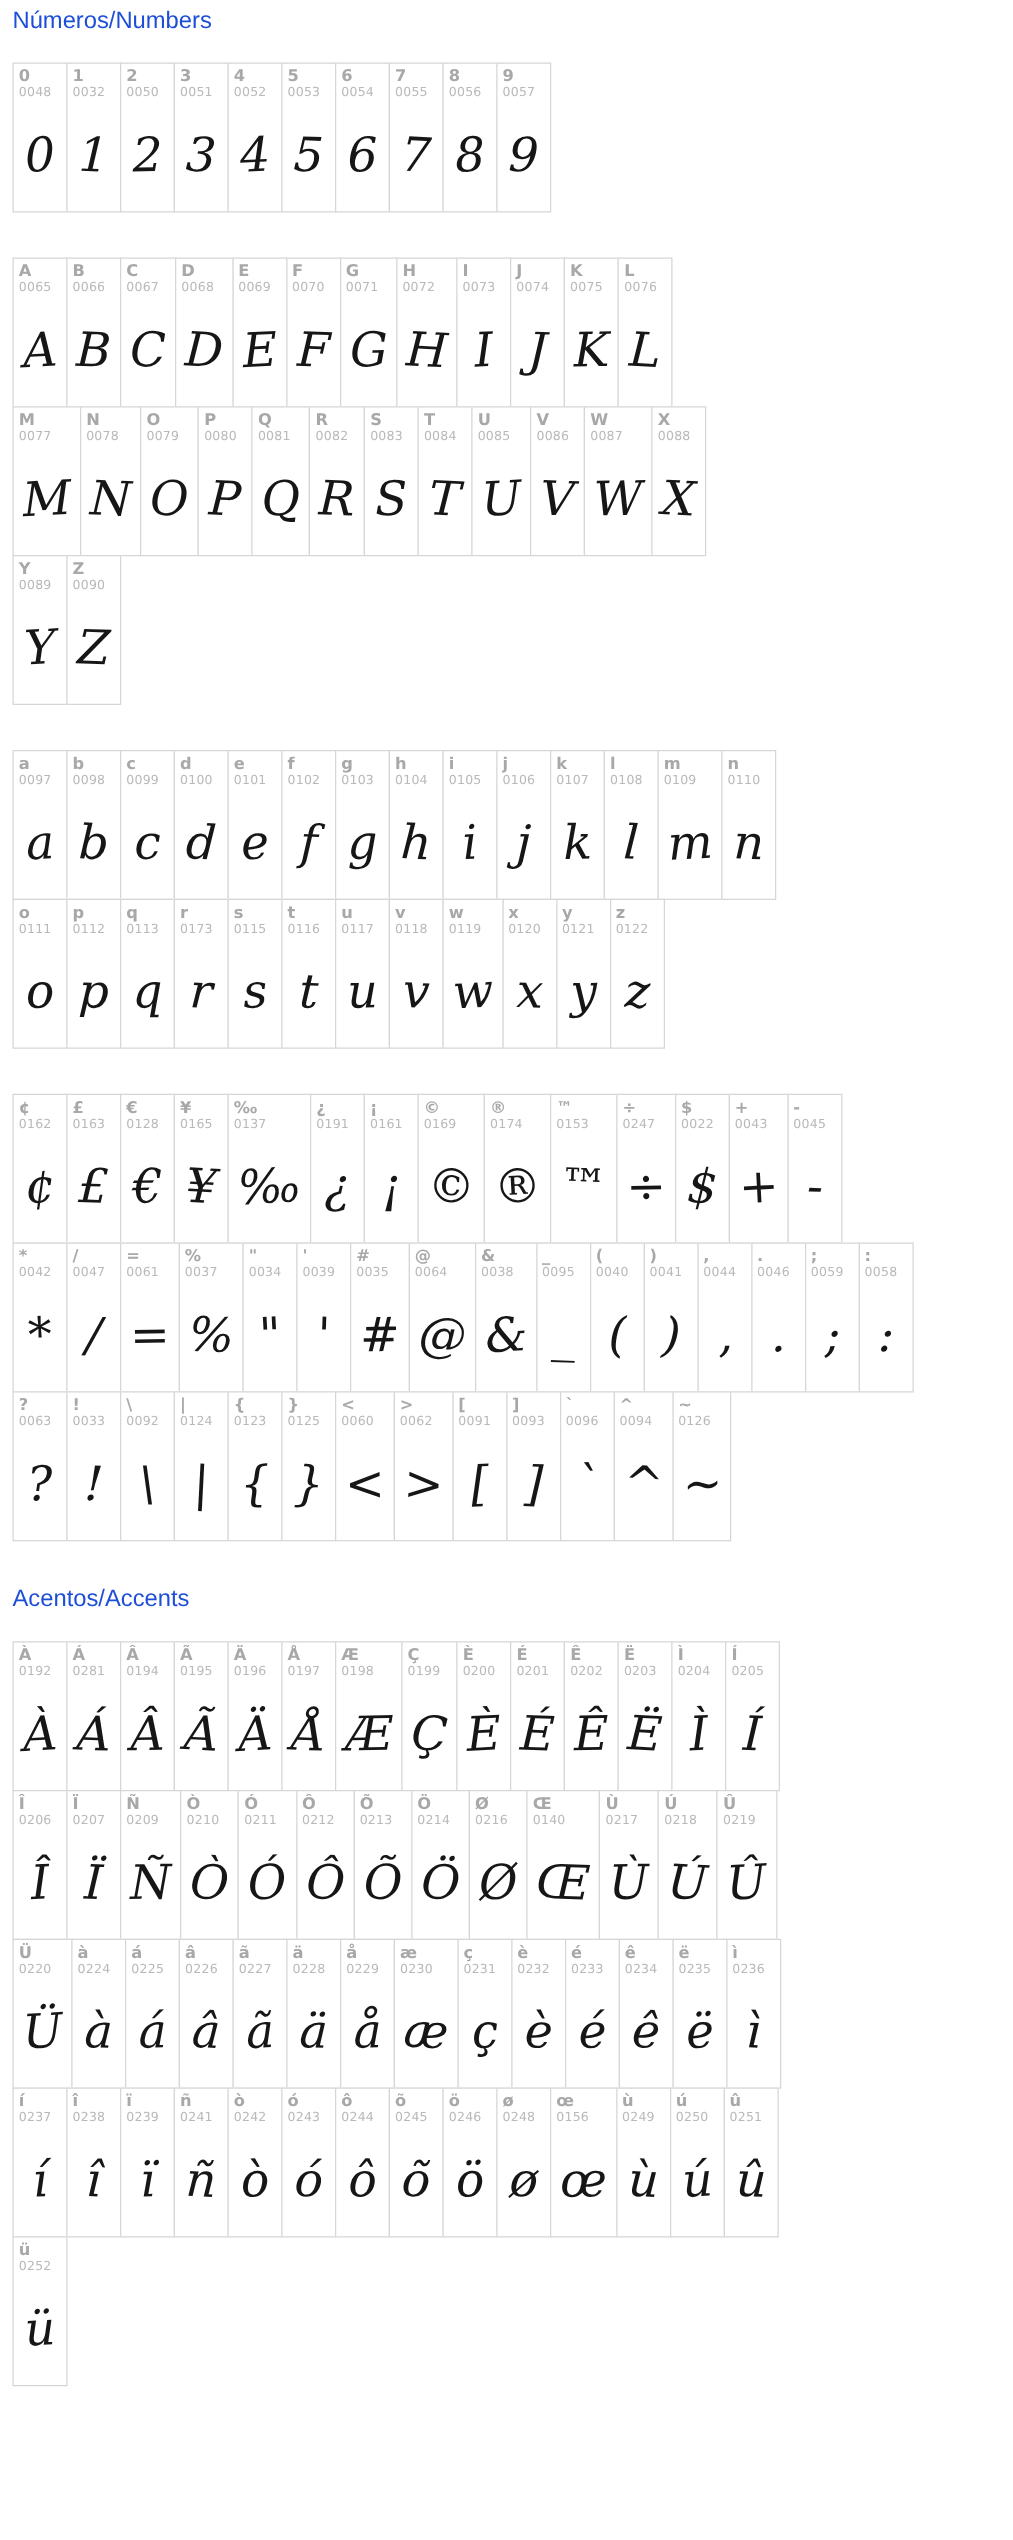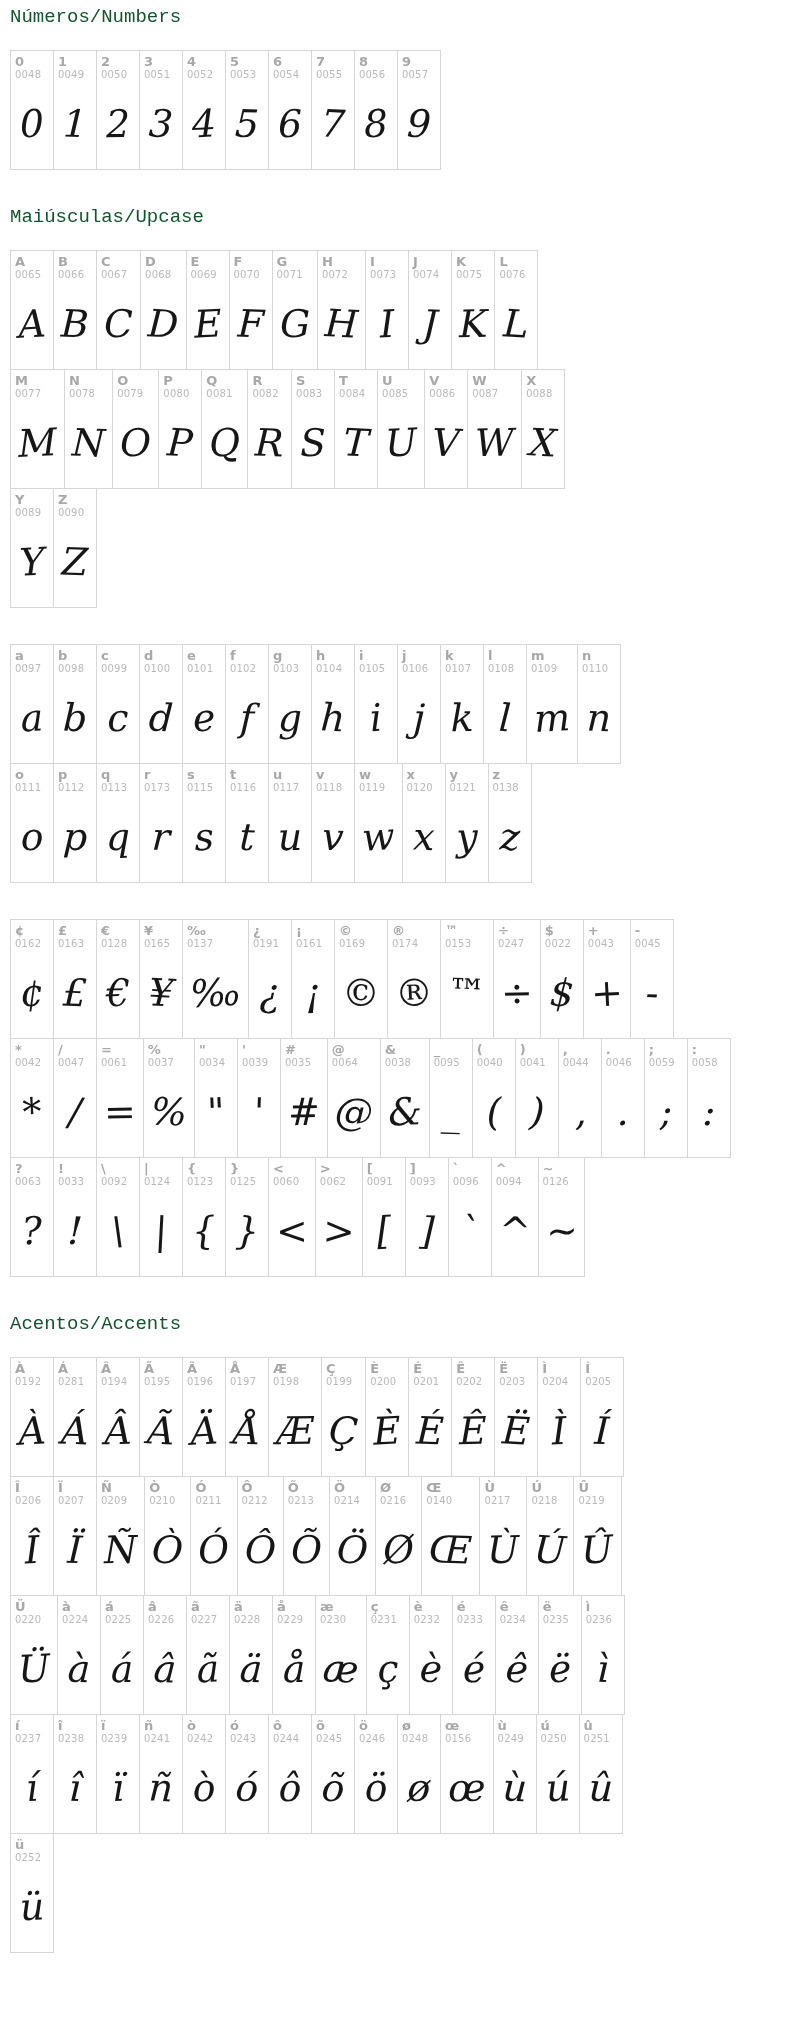--- a/index.html
+++ b/index.html
@@ -1,20 +1,20 @@
 <!DOCTYPE html>
 <html><head>
 <meta charset="utf-8">
 <style>
   html,body{margin:0;padding:0;background:#ffffff;}
   body{width:810px;padding:6px 0 10px 10px;box-sizing:border-box;
        font-family:"DejaVu Sans","Liberation Sans",sans-serif;}
   .charmap-section{margin:0 0 36px 0;}
-  .section-title{font-size:19px;font-weight:400;color:#14532d;margin:0 0 22px 0;
-                 font-family:Liberation Mono, monospace;}
+  .section-title{font-size:19px;font-weight:400;color:#1d4ed8;margin:0 0 22px 0;
+                 font-family:Liberation Sans, sans-serif;}
   .rows{font-size:0;}
   .row{white-space:nowrap;height:120px;}
   .row + .row{margin-top:-1px;}
   .cell{display:inline-block;vertical-align:top;box-sizing:border-box;height:120px;
         min-width:44px;padding:0 7px;border:1px solid #d6d6d6;margin-right:-1px;
         background:#fff;position:relative;text-align:center;overflow:visible;}
   .meta{position:absolute;top:3px;left:4px;text-align:left;line-height:1.18;}
   .char{display:block;font-family:"DejaVu Sans",sans-serif;font-weight:bold;
         font-size:13px;color:#a8a8a8;white-space:nowrap;}
   .code{display:block;font-family:"DejaVu Sans",sans-serif;font-size:10px;
@@ -40,21 +40,21 @@
     <div class="meta">
       <span class="char">0</span>
       <span class="code">0048</span>
     </div>
     <div class="glyph">0</div>
   </div>
 
   <div class="cell">
     <div class="meta">
       <span class="char">1</span>
-      <span class="code">0049</span>
+      <span class="code">0032</span>
     </div>
     <div class="glyph">1</div>
   </div>
 
   <div class="cell">
     <div class="meta">
       <span class="char">2</span>
       <span class="code">0050</span>
     </div>
     <div class="glyph">2</div>
@@ -107,247 +107,246 @@
     </div>
     <div class="glyph">8</div>
   </div>
 
   <div class="cell">
     <div class="meta">
       <span class="char">9</span>
       <span class="code">0057</span>
     </div>
     <div class="glyph">9</div>
-  </div>
-</div>
-      </div>
-  </section>
-
-  <section class="charmap-section">
-    <h2 class="section-title">Maiúsculas/Upcase</h2>
-    <div class="rows">
-        <div class="row">
-  <div class="cell">
-    <div class="meta">
-      <span class="char">A</span>
-      <span class="code">0065</span>
-    </div>
-    <div class="glyph">A</div>
-  </div>
-
-  <div class="cell">
-    <div class="meta">
-      <span class="char">B</span>
-      <span class="code">0066</span>
-    </div>
-    <div class="glyph">B</div>
-  </div>
-
-  <div class="cell">
-    <div class="meta">
-      <span class="char">C</span>
-      <span class="code">0067</span>
-    </div>
-    <div class="glyph">C</div>
-  </div>
-
-  <div class="cell">
-    <div class="meta">
-      <span class="char">D</span>
-      <span class="code">0068</span>
-    </div>
-    <div class="glyph">D</div>
-  </div>
-
-  <div class="cell">
-    <div class="meta">
-      <span class="char">E</span>
-      <span class="code">0069</span>
-    </div>
-    <div class="glyph">E</div>
-  </div>
-
-  <div class="cell">
-    <div class="meta">
-      <span class="char">F</span>
-      <span class="code">0070</span>
-    </div>
-    <div class="glyph">F</div>
-  </div>
-
-  <div class="cell">
-    <div class="meta">
-      <span class="char">G</span>
-      <span class="code">0071</span>
-    </div>
-    <div class="glyph">G</div>
-  </div>
-
-  <div class="cell">
-    <div class="meta">
-      <span class="char">H</span>
-      <span class="code">0072</span>
-    </div>
-    <div class="glyph">H</div>
-  </div>
-
-  <div class="cell">
-    <div class="meta">
-      <span class="char">I</span>
-      <span class="code">0073</span>
-    </div>
-    <div class="glyph">I</div>
-  </div>
-
-  <div class="cell">
-    <div class="meta">
-      <span class="char">J</span>
-      <span class="code">0074</span>
-    </div>
-    <div class="glyph">J</div>
-  </div>
-
-  <div class="cell">
-    <div class="meta">
-      <span class="char">K</span>
-      <span class="code">0075</span>
-    </div>
-    <div class="glyph">K</div>
-  </div>
-
-  <div class="cell">
-    <div class="meta">
-      <span class="char">L</span>
-      <span class="code">0076</span>
-    </div>
-    <div class="glyph">L</div>
-  </div>
-</div>
-        <div class="row">
-  <div class="cell">
-    <div class="meta">
-      <span class="char">M</span>
-      <span class="code">0077</span>
-    </div>
-    <div class="glyph">M</div>
-  </div>
-
-  <div class="cell">
-    <div class="meta">
-      <span class="char">N</span>
-      <span class="code">0078</span>
-    </div>
-    <div class="glyph">N</div>
-  </div>
-
-  <div class="cell">
-    <div class="meta">
-      <span class="char">O</span>
-      <span class="code">0079</span>
-    </div>
-    <div class="glyph">O</div>
-  </div>
-
-  <div class="cell">
-    <div class="meta">
-      <span class="char">P</span>
-      <span class="code">0080</span>
-    </div>
-    <div class="glyph">P</div>
-  </div>
-
-  <div class="cell">
-    <div class="meta">
-      <span class="char">Q</span>
-      <span class="code">0081</span>
-    </div>
-    <div class="glyph">Q</div>
-  </div>
-
-  <div class="cell">
-    <div class="meta">
-      <span class="char">R</span>
-      <span class="code">0082</span>
-    </div>
-    <div class="glyph">R</div>
-  </div>
-
-  <div class="cell">
-    <div class="meta">
-      <span class="char">S</span>
-      <span class="code">0083</span>
-    </div>
-    <div class="glyph">S</div>
-  </div>
-
-  <div class="cell">
-    <div class="meta">
-      <span class="char">T</span>
-      <span class="code">0084</span>
-    </div>
-    <div class="glyph">T</div>
-  </div>
-
-  <div class="cell">
-    <div class="meta">
-      <span class="char">U</span>
-      <span class="code">0085</span>
-    </div>
-    <div class="glyph">U</div>
-  </div>
-
-  <div class="cell">
-    <div class="meta">
-      <span class="char">V</span>
-      <span class="code">0086</span>
-    </div>
-    <div class="glyph">V</div>
-  </div>
-
-  <div class="cell">
-    <div class="meta">
-      <span class="char">W</span>
-      <span class="code">0087</span>
-    </div>
-    <div class="glyph">W</div>
-  </div>
-
-  <div class="cell">
-    <div class="meta">
-      <span class="char">X</span>
-      <span class="code">0088</span>
-    </div>
-    <div class="glyph">X</div>
-  </div>
-</div>
-        <div class="row">
-  <div class="cell">
-    <div class="meta">
-      <span class="char">Y</span>
-      <span class="code">0089</span>
-    </div>
-    <div class="glyph">Y</div>
-  </div>
-
-  <div class="cell">
-    <div class="meta">
-      <span class="char">Z</span>
-      <span class="code">0090</span>
-    </div>
-    <div class="glyph">Z</div>
   </div>
 </div>
       </div>
   </section>
 
   <section class="charmap-section">
     <div class="rows">
         <div class="row">
   <div class="cell">
     <div class="meta">
+      <span class="char">A</span>
+      <span class="code">0065</span>
+    </div>
+    <div class="glyph">A</div>
+  </div>
+
+  <div class="cell">
+    <div class="meta">
+      <span class="char">B</span>
+      <span class="code">0066</span>
+    </div>
+    <div class="glyph">B</div>
+  </div>
+
+  <div class="cell">
+    <div class="meta">
+      <span class="char">C</span>
+      <span class="code">0067</span>
+    </div>
+    <div class="glyph">C</div>
+  </div>
+
+  <div class="cell">
+    <div class="meta">
+      <span class="char">D</span>
+      <span class="code">0068</span>
+    </div>
+    <div class="glyph">D</div>
+  </div>
+
+  <div class="cell">
+    <div class="meta">
+      <span class="char">E</span>
+      <span class="code">0069</span>
+    </div>
+    <div class="glyph">E</div>
+  </div>
+
+  <div class="cell">
+    <div class="meta">
+      <span class="char">F</span>
+      <span class="code">0070</span>
+    </div>
+    <div class="glyph">F</div>
+  </div>
+
+  <div class="cell">
+    <div class="meta">
+      <span class="char">G</span>
+      <span class="code">0071</span>
+    </div>
+    <div class="glyph">G</div>
+  </div>
+
+  <div class="cell">
+    <div class="meta">
+      <span class="char">H</span>
+      <span class="code">0072</span>
+    </div>
+    <div class="glyph">H</div>
+  </div>
+
+  <div class="cell">
+    <div class="meta">
+      <span class="char">I</span>
+      <span class="code">0073</span>
+    </div>
+    <div class="glyph">I</div>
+  </div>
+
+  <div class="cell">
+    <div class="meta">
+      <span class="char">J</span>
+      <span class="code">0074</span>
+    </div>
+    <div class="glyph">J</div>
+  </div>
+
+  <div class="cell">
+    <div class="meta">
+      <span class="char">K</span>
+      <span class="code">0075</span>
+    </div>
+    <div class="glyph">K</div>
+  </div>
+
+  <div class="cell">
+    <div class="meta">
+      <span class="char">L</span>
+      <span class="code">0076</span>
+    </div>
+    <div class="glyph">L</div>
+  </div>
+</div>
+        <div class="row">
+  <div class="cell">
+    <div class="meta">
+      <span class="char">M</span>
+      <span class="code">0077</span>
+    </div>
+    <div class="glyph">M</div>
+  </div>
+
+  <div class="cell">
+    <div class="meta">
+      <span class="char">N</span>
+      <span class="code">0078</span>
+    </div>
+    <div class="glyph">N</div>
+  </div>
+
+  <div class="cell">
+    <div class="meta">
+      <span class="char">O</span>
+      <span class="code">0079</span>
+    </div>
+    <div class="glyph">O</div>
+  </div>
+
+  <div class="cell">
+    <div class="meta">
+      <span class="char">P</span>
+      <span class="code">0080</span>
+    </div>
+    <div class="glyph">P</div>
+  </div>
+
+  <div class="cell">
+    <div class="meta">
+      <span class="char">Q</span>
+      <span class="code">0081</span>
+    </div>
+    <div class="glyph">Q</div>
+  </div>
+
+  <div class="cell">
+    <div class="meta">
+      <span class="char">R</span>
+      <span class="code">0082</span>
+    </div>
+    <div class="glyph">R</div>
+  </div>
+
+  <div class="cell">
+    <div class="meta">
+      <span class="char">S</span>
+      <span class="code">0083</span>
+    </div>
+    <div class="glyph">S</div>
+  </div>
+
+  <div class="cell">
+    <div class="meta">
+      <span class="char">T</span>
+      <span class="code">0084</span>
+    </div>
+    <div class="glyph">T</div>
+  </div>
+
+  <div class="cell">
+    <div class="meta">
+      <span class="char">U</span>
+      <span class="code">0085</span>
+    </div>
+    <div class="glyph">U</div>
+  </div>
+
+  <div class="cell">
+    <div class="meta">
+      <span class="char">V</span>
+      <span class="code">0086</span>
+    </div>
+    <div class="glyph">V</div>
+  </div>
+
+  <div class="cell">
+    <div class="meta">
+      <span class="char">W</span>
+      <span class="code">0087</span>
+    </div>
+    <div class="glyph">W</div>
+  </div>
+
+  <div class="cell">
+    <div class="meta">
+      <span class="char">X</span>
+      <span class="code">0088</span>
+    </div>
+    <div class="glyph">X</div>
+  </div>
+</div>
+        <div class="row">
+  <div class="cell">
+    <div class="meta">
+      <span class="char">Y</span>
+      <span class="code">0089</span>
+    </div>
+    <div class="glyph">Y</div>
+  </div>
+
+  <div class="cell">
+    <div class="meta">
+      <span class="char">Z</span>
+      <span class="code">0090</span>
+    </div>
+    <div class="glyph">Z</div>
+  </div>
+</div>
+      </div>
+  </section>
+
+  <section class="charmap-section">
+    <div class="rows">
+        <div class="row">
+  <div class="cell">
+    <div class="meta">
       <span class="char">a</span>
       <span class="code">0097</span>
     </div>
     <div class="glyph">a</div>
   </div>
 
   <div class="cell">
     <div class="meta">
       <span class="char">b</span>
       <span class="code">0098</span>
@@ -536,21 +535,21 @@
     <div class="meta">
       <span class="char">y</span>
       <span class="code">0121</span>
     </div>
     <div class="glyph">y</div>
   </div>
 
   <div class="cell">
     <div class="meta">
       <span class="char">z</span>
-      <span class="code">0138</span>
+      <span class="code">0122</span>
     </div>
     <div class="glyph">z</div>
   </div>
 </div>
       </div>
   </section>
 
   <section class="charmap-section">
     <div class="rows">
         <div class="row">

